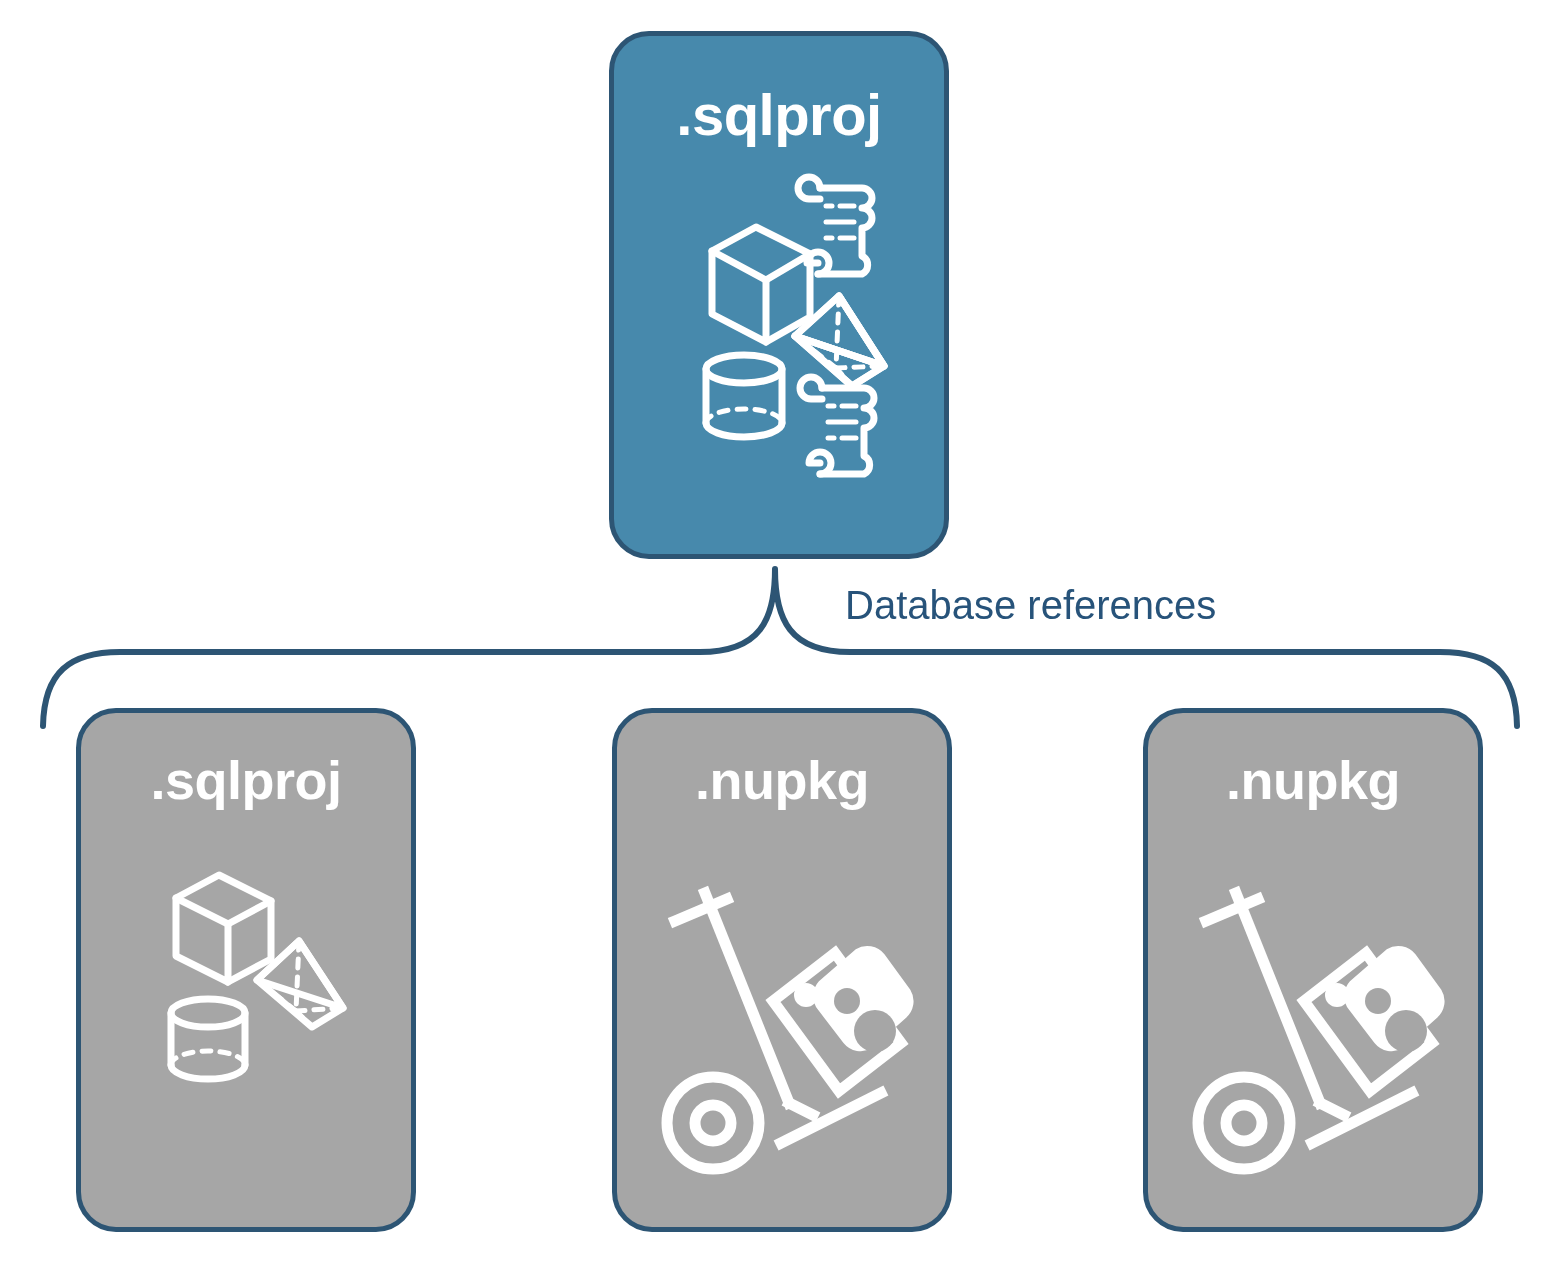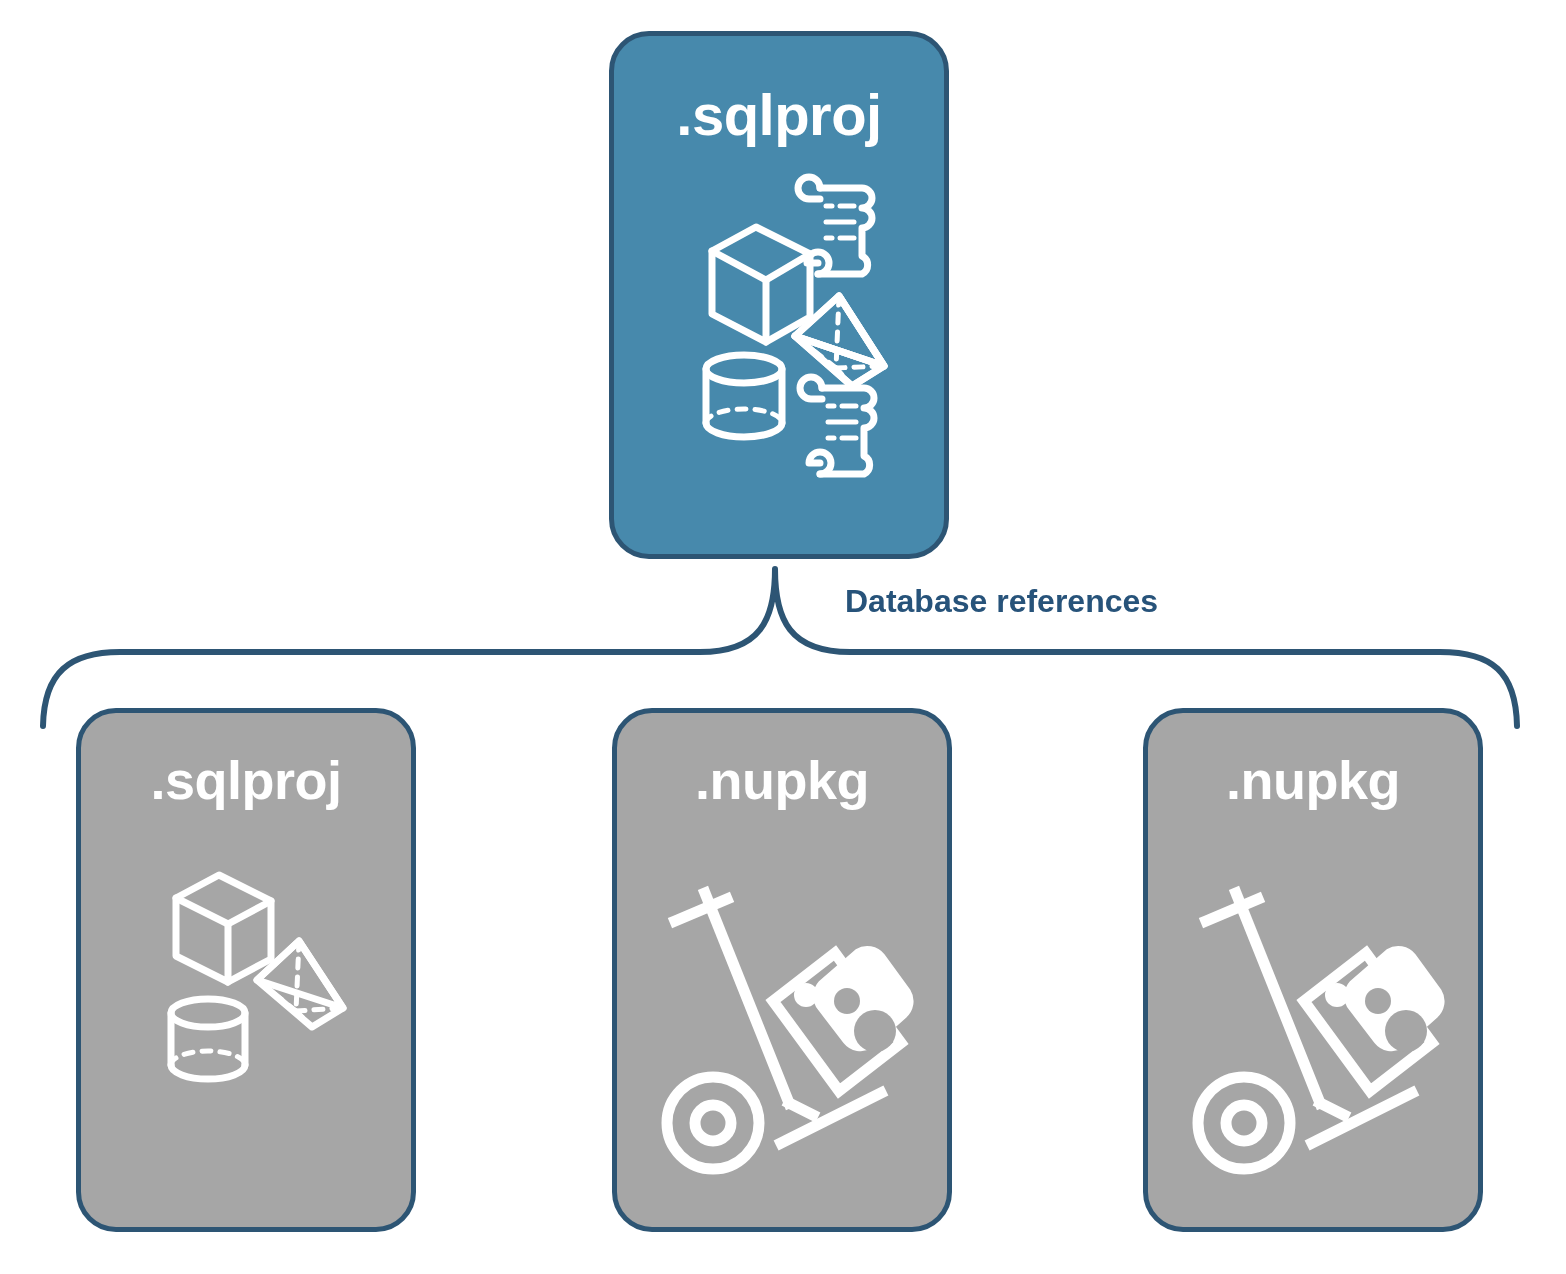--- a/index.html
+++ b/index.html
@@ -70,22 +70,22 @@
     left: 0;
     top: 0;
     width: 1566px;
     height: 1274px;
     pointer-events: none;
   }
   #brace-label {
     position: absolute;
     left: 845px;
     top: 583px;
-    font-size: 32px;
-    font-weight: bold;
+    font-size: 40px;
+    font-weight: normal;
     color: #27537a;
     white-space: nowrap;
     user-select: none;
   }
 </style>
 </head>
 <body>
 
 <div id="canvas" style="background: rgb(255, 255, 255);">
 

